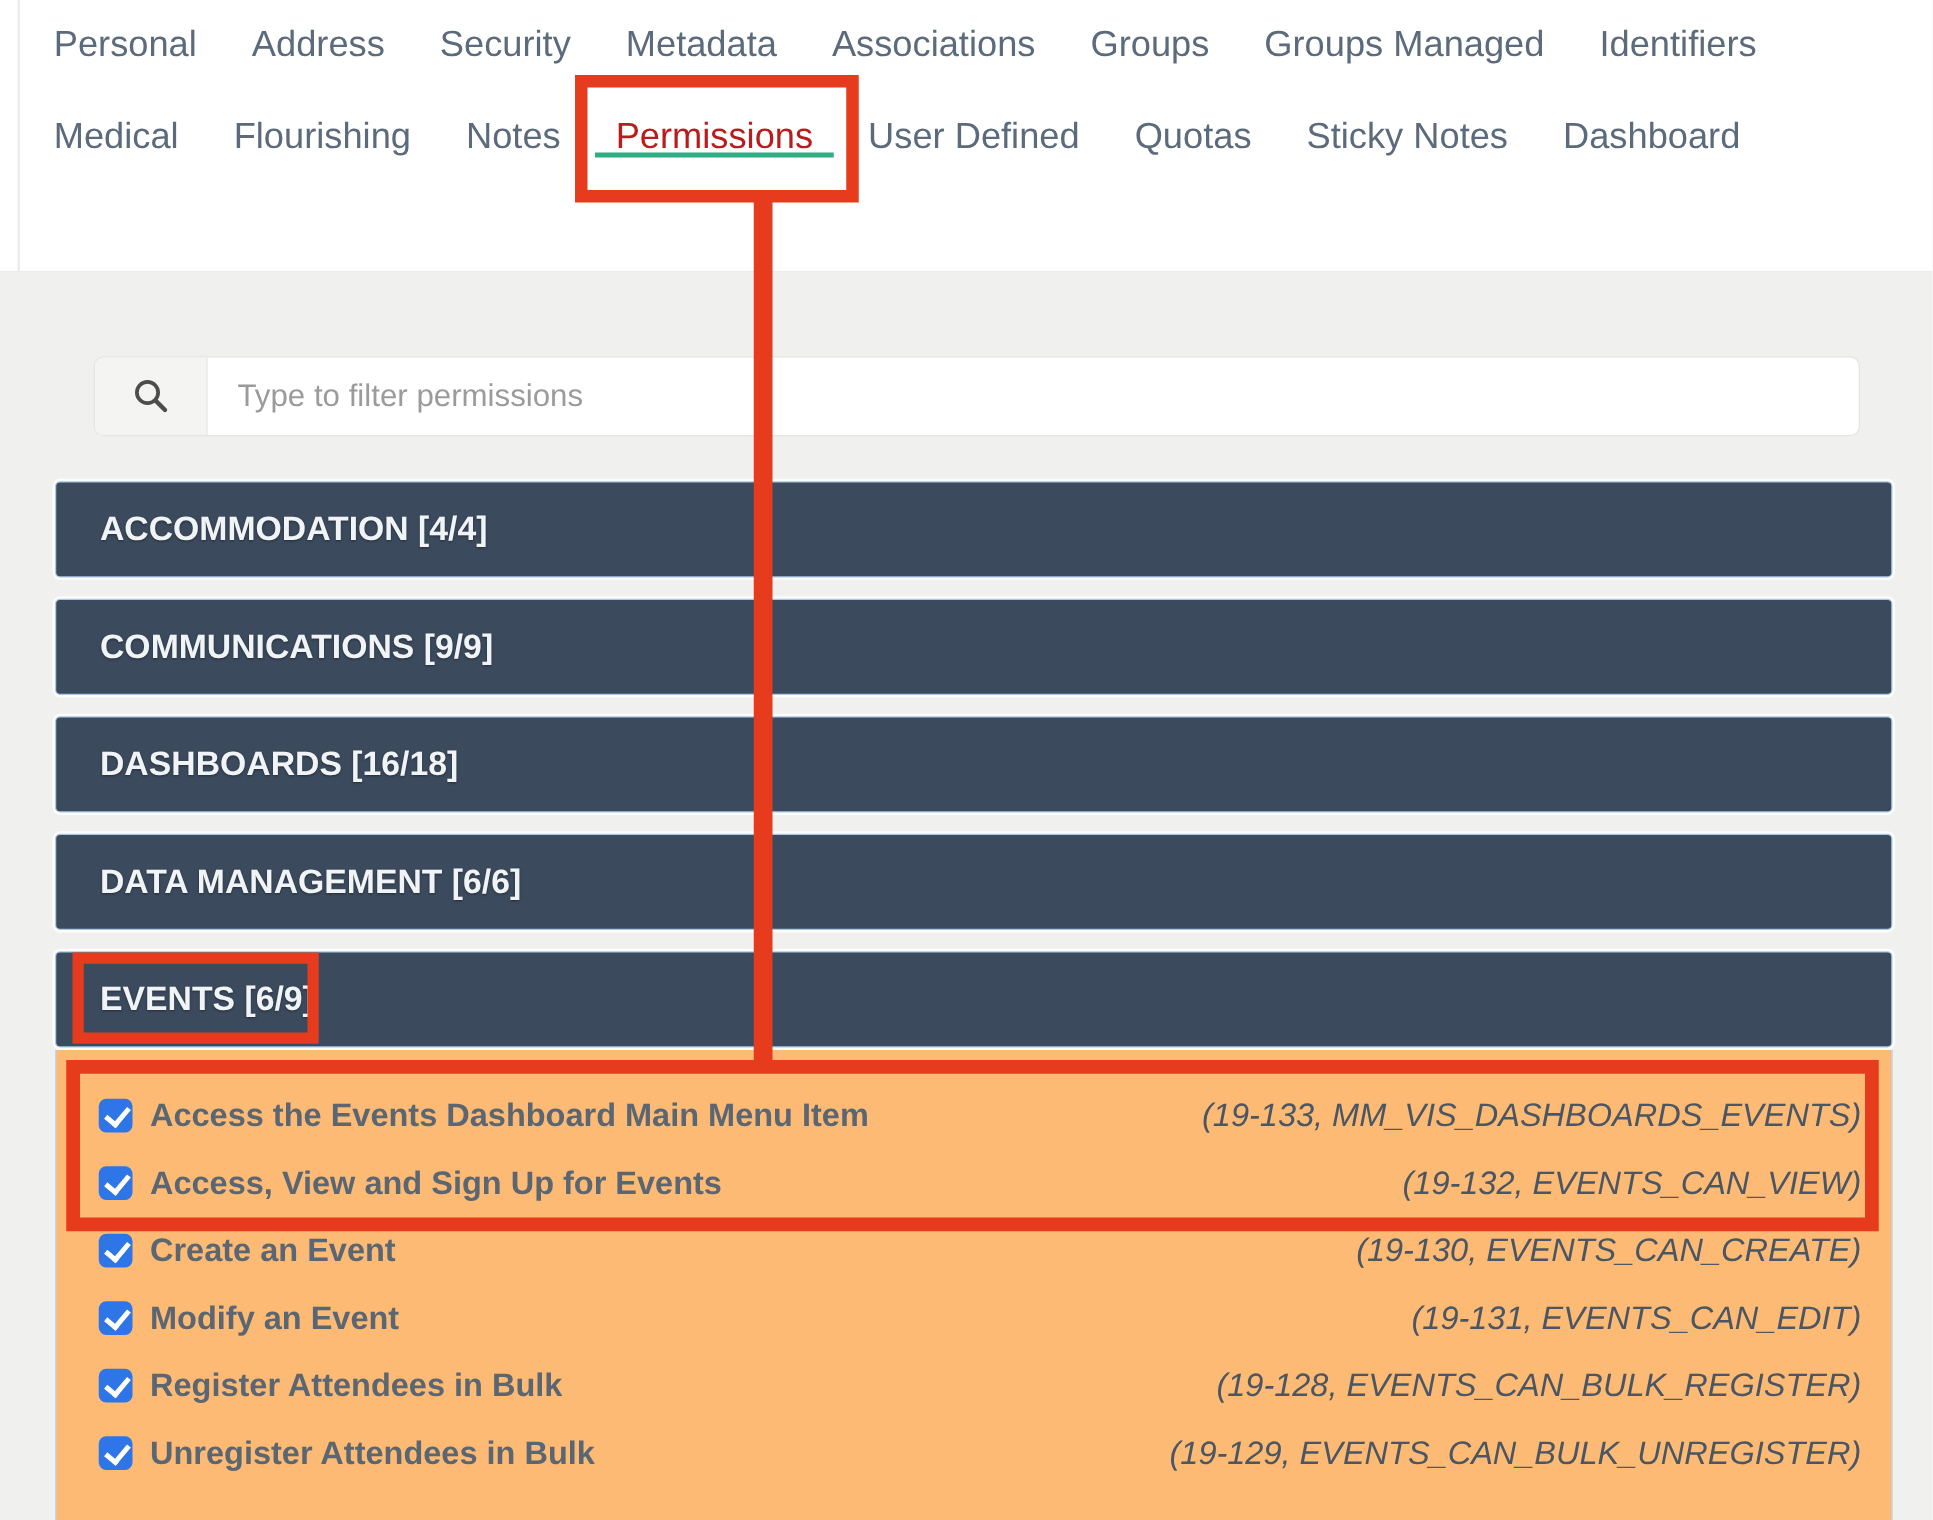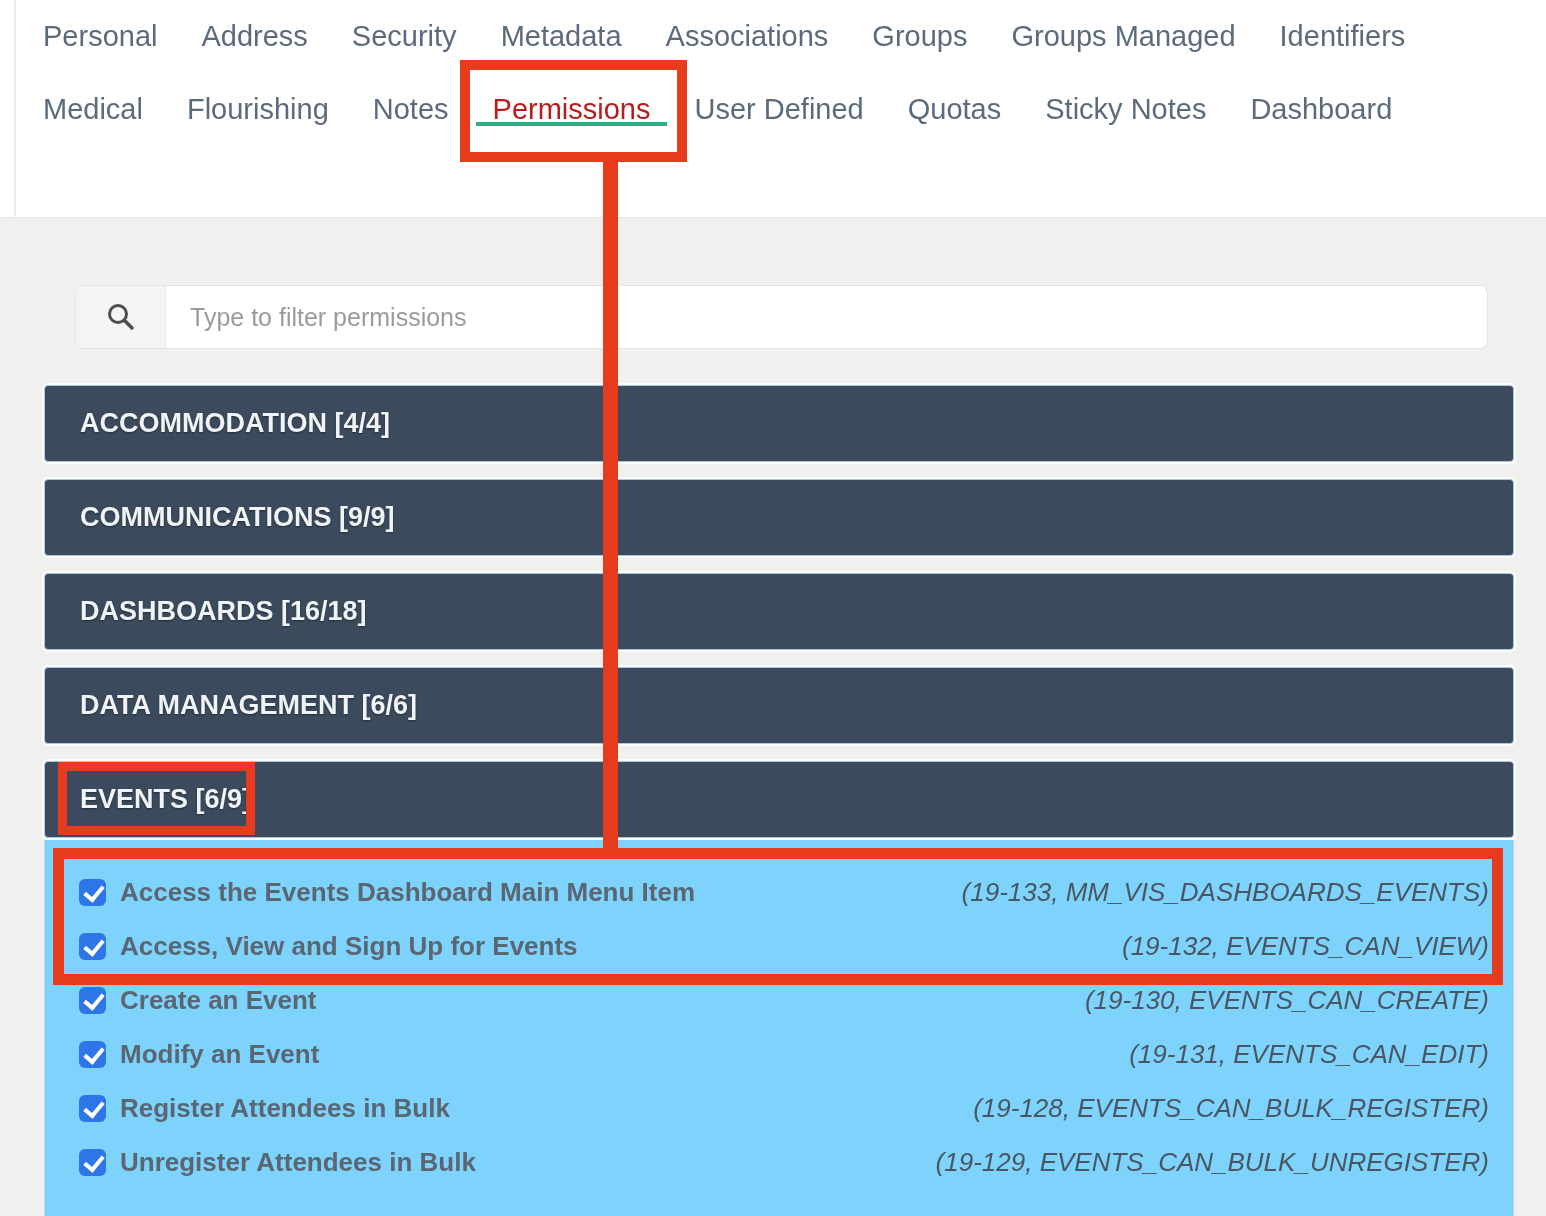--- a/index.html
+++ b/index.html
@@ -30,21 +30,21 @@
 
   
   .accordion { position:absolute; left:44px; top:385px; width:1470px; }
   .section { height:77px; margin-bottom:17px; background:#3b4a5d;
              border:1px solid #a9c8e8; border-radius:4px;
              box-shadow:0 0 0 2px rgba(255,255,255,.85);
              display:flex; align-items:center; padding-left:35px;
              color:#f1f4f6; font-weight:bold; font-size:27px;
              text-shadow:0 1px 2px rgba(0,0,0,.4); cursor:pointer; }
   .section.open { margin-bottom:2px; }
-  .panel-body { height:376px; background:#7dd3fc;
+  .panel-body { height:376px; background:#fdba74;
                 border-left:1px solid #bcd8f3; border-right:1px solid #bcd8f3;
                 padding-top:25px; }
   .perm-row { height:54px; display:flex; align-items:center; padding:0 24px 0 34px; }
   .checkbox { width:27px; height:27px; border-radius:6px; background:#2e75e8;
               position:relative; flex:0 0 auto; cursor:pointer; }
   .checkbox.checked::after { content:""; position:absolute; left:9px; top:3px;
               width:8px; height:15px; border:solid #ffffff; border-width:0 4px 4px 0;
               transform:rotate(40deg); }
   .perm-label { margin-left:14px; font-size:26px; font-weight:bold; color:#5b6673; white-space:nowrap; }
   .perm-code { margin-left:auto; font-size:26px; font-style:italic; color:#4a5663; white-space:nowrap;text-align:center; }

